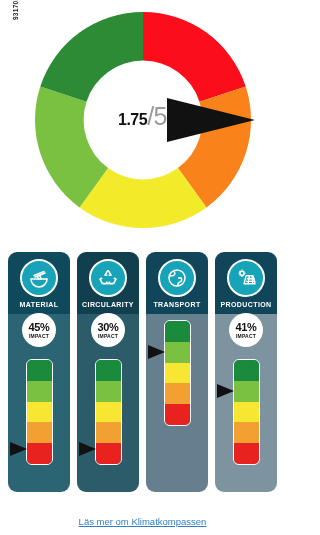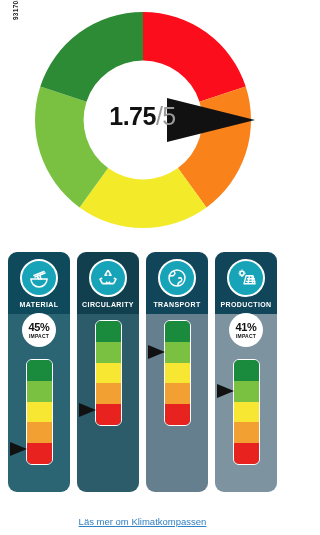--- a/index.html
+++ b/index.html
@@ -35,21 +35,21 @@
   .donut-svg{display:block;margin:0 auto;}
   .donut-center-text{
     position:absolute;
     left:0; right:0;
     top:100px;
     text-align:center;
     line-height:1;
     pointer-events:none;
   }
   .score-main{
-    font-size:25px;
+    font-size:16px;
     font-weight:bold;
     color:#111111;
     letter-spacing:-0.5px;
   }
   .score-max{
     font-size:25px;
     font-weight:normal;
     color:#9a9a9a;
     letter-spacing:-0.5px;
   }
@@ -238,20 +238,24 @@
         <svg width="24" height="24" viewBox="0 0 24 24" fill="none" stroke="#ffffff" stroke-width="1.6" stroke-linejoin="round">
           <path d="M12 4.2 L15 9.2 L12.6 9.2"></path>
           <path d="M12 4.2 L9 9.2 L11.4 9.2"></path>
           <path d="M6.4 17.6 L4 13.2 L6.2 12"></path>
           <path d="M6.4 17.6 L11.6 17.6 L10.4 15.6"></path>
           <path d="M17.6 17.6 L20 13.2 L17.8 12"></path>
           <path d="M17.6 17.6 L12.6 17.6 L13.8 15.6"></path>
         </svg>
       </div>
       <div class="card-label">CIRCULARITY</div>
+      <div class="impact-bubble">
+        <span class="impact-pct">30%</span>
+        <span class="impact-word">IMPACT</span>
+      </div>
       <div class="gauge-area">
         <div class="gauge">
           <div class="seg" style="background:#1a8a3c"></div>
           <div class="seg" style="background:#7ac142"></div>
           <div class="seg" style="background:#f7e733"></div>
           <div class="seg" style="background:#f2a032"></div>
           <div class="seg" style="background:#e8231f"></div>
         </div>
         <div class="gauge-arrow" style="top:83px"></div>
       </div>

